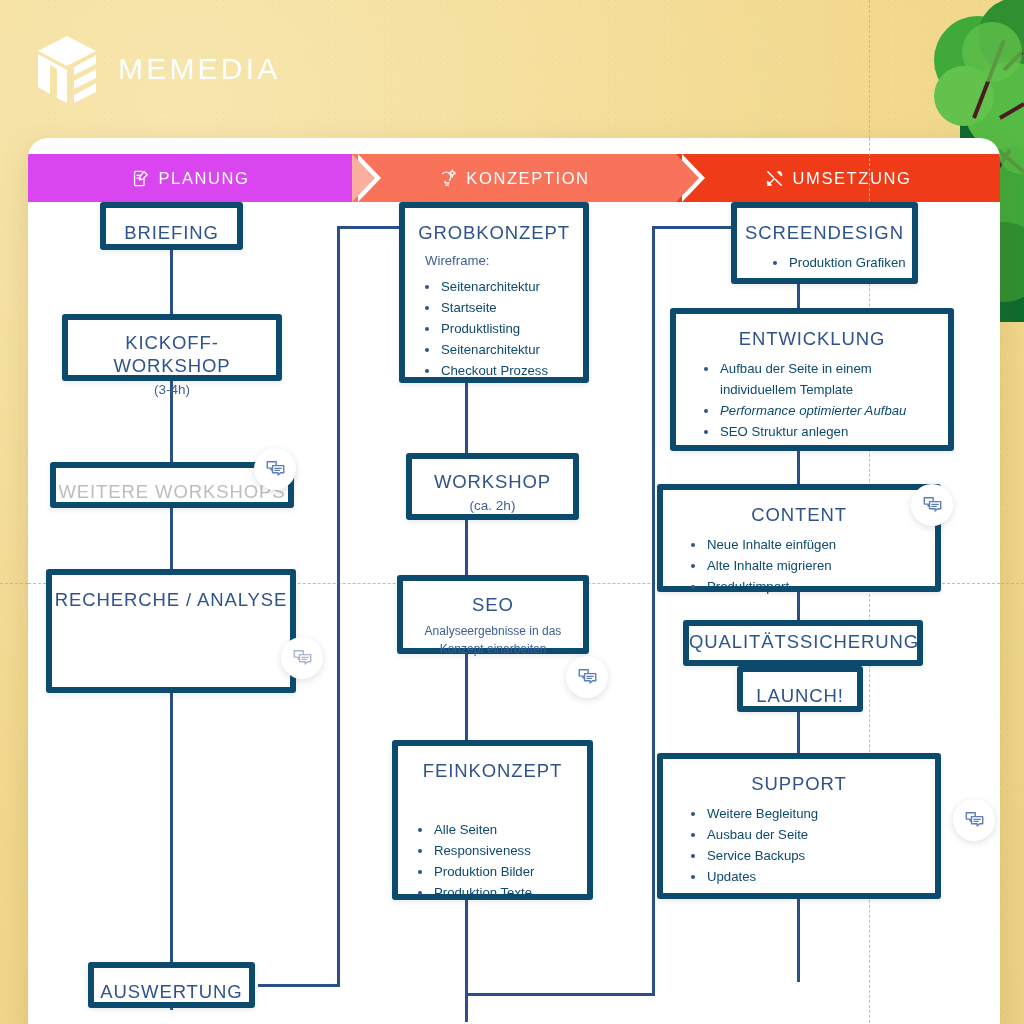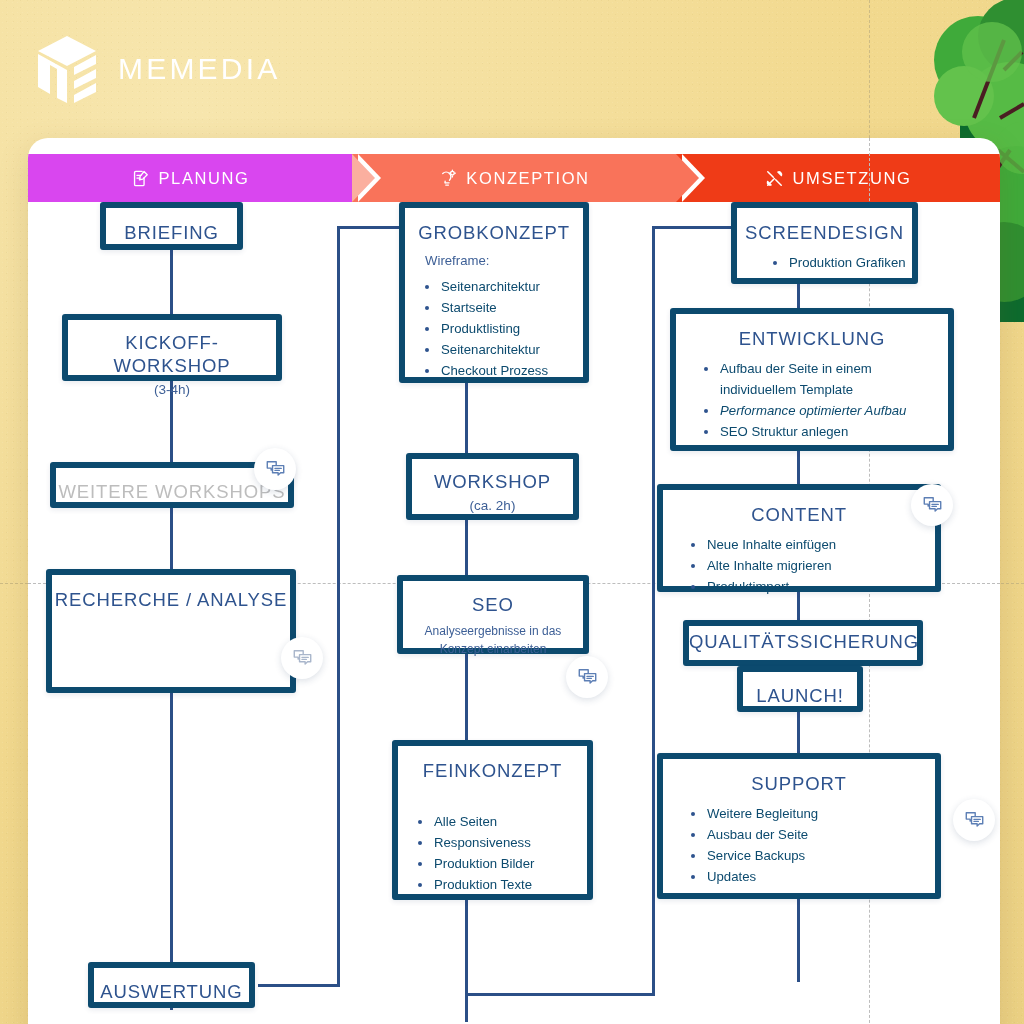--- a/index.html
+++ b/index.html
@@ -271,21 +271,21 @@
       </svg>
     </div>
 
     <div class="node" style="left:369px;top:373px;width:192px;height:79px;padding-top:12px;">
       <div class="title">SEO</div>
       <div class="sub2" style="padding:0 12px;">Analyseergebnisse in das Konzept einarbeiten</div>
     </div>
 
     <div class="node" style="left:364px;top:538px;width:201px;height:160px;padding-top:13px;">
       <div class="title">FEINKONZEPT</div>
-      <ul style="margin-top:30px;">
+      <ul style="margin-top:38px;">
         <li>Alle Seiten</li>
         <li>Responsiveness</li>
         <li>Produktion Bilder</li>
         <li>Produktion Texte</li>
       </ul>
     </div>
 
     <div class="node" style="left:703px;top:0px;width:187px;height:82px;padding-top:13px;">
       <div class="title">SCREENDESIGN</div>
       <ul style="padding-left:50px;">

